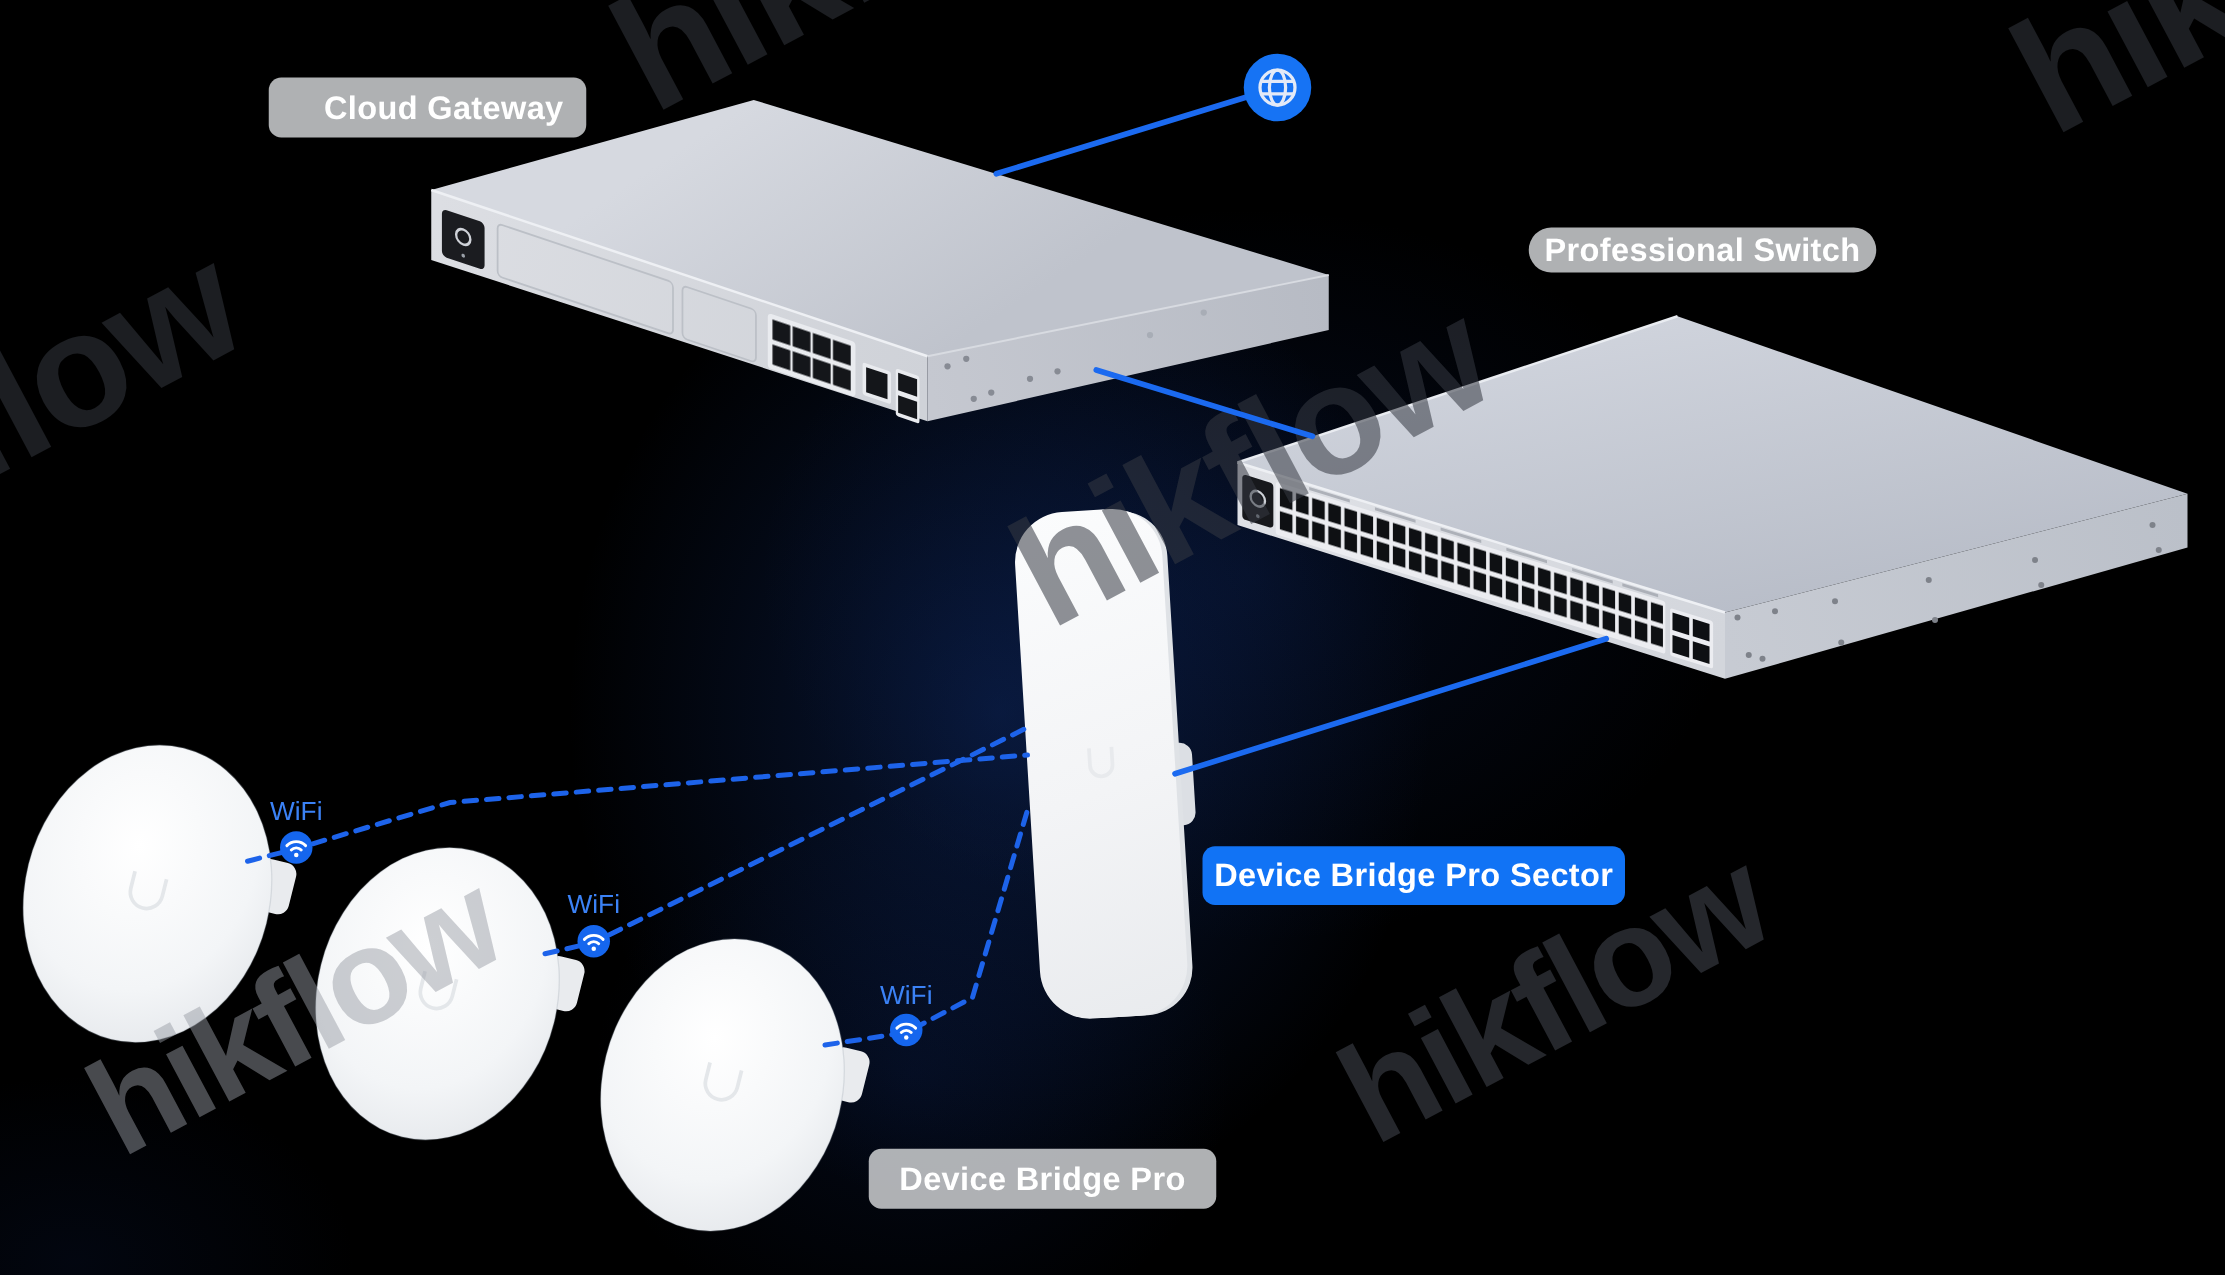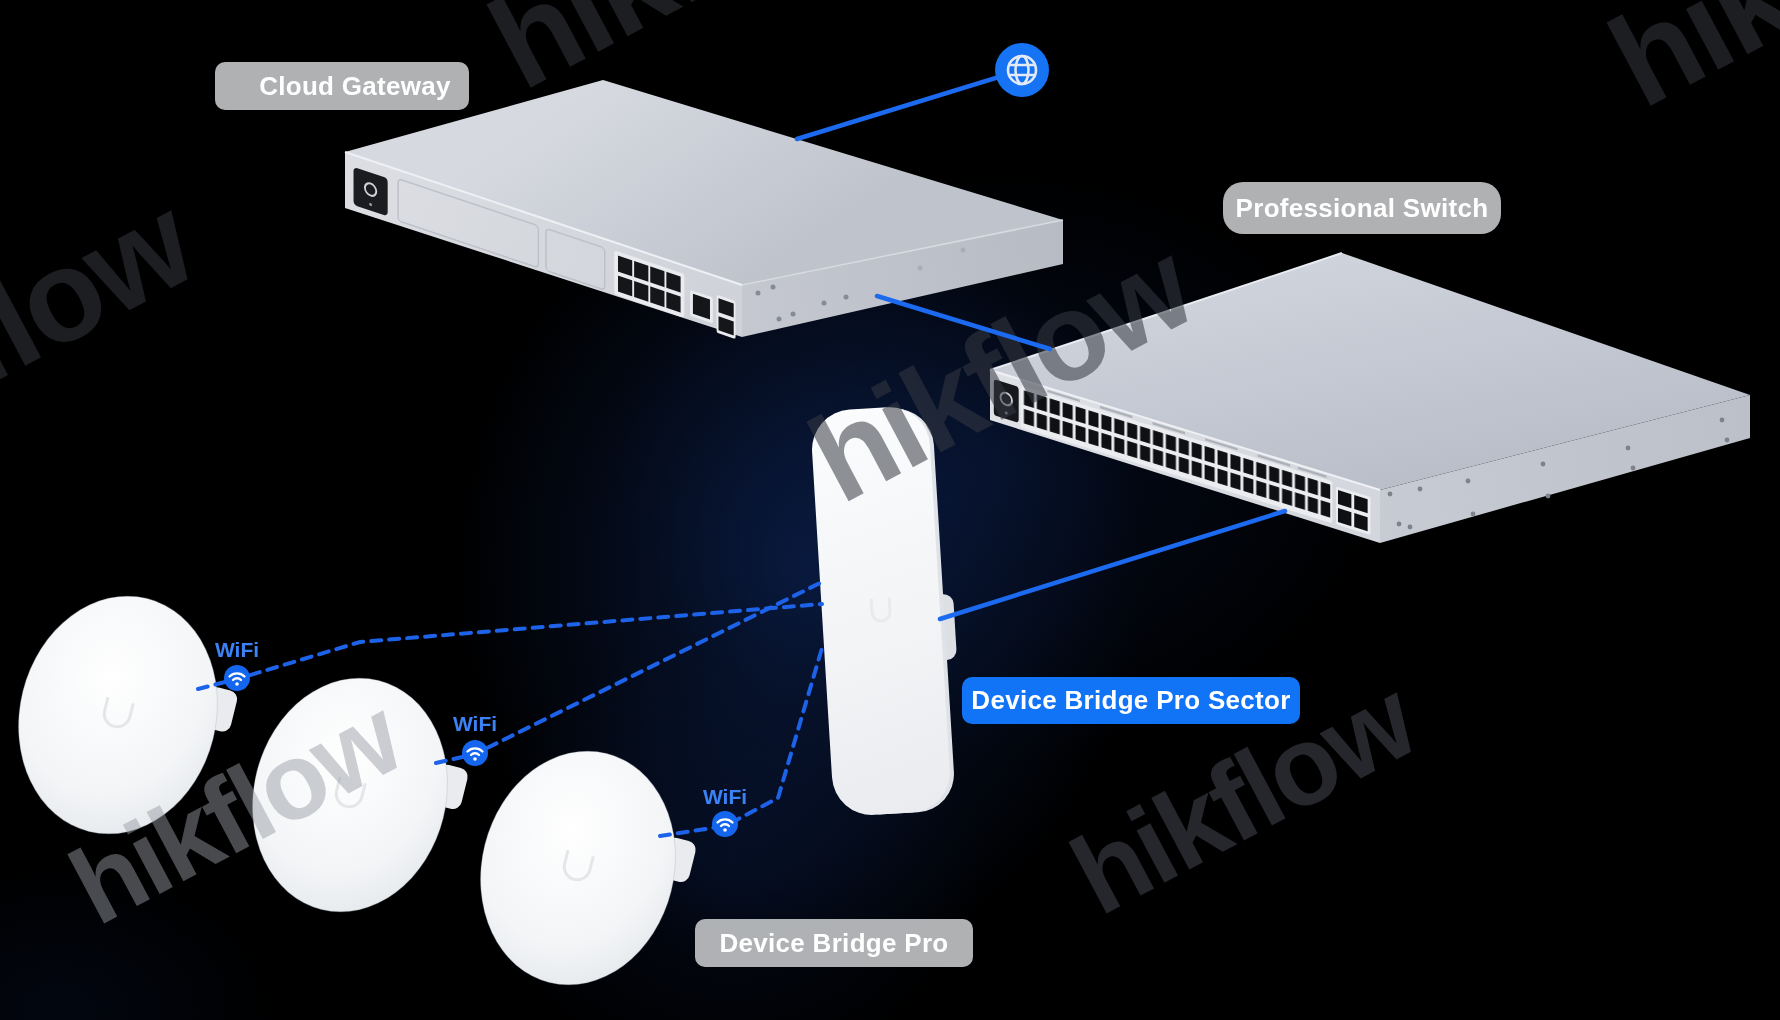--- a/index.html
+++ b/index.html
@@ -27,27 +27,27 @@
   .wm-4{left:1000px;top:372px;font-size:124px;color:rgba(52,57,66,0.55);z-index:3;}
   .wm-5{left:235px;top:812px;font-size:108px;color:rgba(150,155,163,0.48);z-index:3;}
   .wm-6{left:1243px;top:798px;font-size:112px;color:#25272c;z-index:1;}
   
   .pill{
     position:absolute;z-index:5;display:flex;align-items:center;justify-content:center;
     border-radius:10px;color:#fff;font-weight:bold;font-size:26px;letter-spacing:.3px;
     background:rgba(199,201,204,0.88);
   }
   .pill-gateway{left:215px;top:62px;width:228px;height:48px;padding-left:26px;}
-  .pill-switch{left:1223px;top:182px;width:278px;height:52px;border-radius:20px;}
+  .pill-switch{left:1223px;top:182px;width:278px;height:36px;border-radius:20px;}
   .pill-sector{left:962px;top:677px;width:338px;height:47px;background:#1173f5;}
   .pill-bridge{left:695px;top:919px;width:278px;height:48px;}
   
   .wifi-label{
     position:absolute;z-index:5;width:64px;text-align:center;
-    font-size:21px;font-weight:700;color:#3b82f6;
+    font-size:21px;font-weight:400;color:#3b82f6;
   }
   .wifi-1{left:205px;top:638px;}
   .wifi-2{left:443px;top:712px;}
   .wifi-3{left:693px;top:785px;}
   .z2{z-index:2;} .z4{z-index:4;}
 </style>
 </head>
 <body>
 
 <div class="wm wm-1">hikflow</div>

